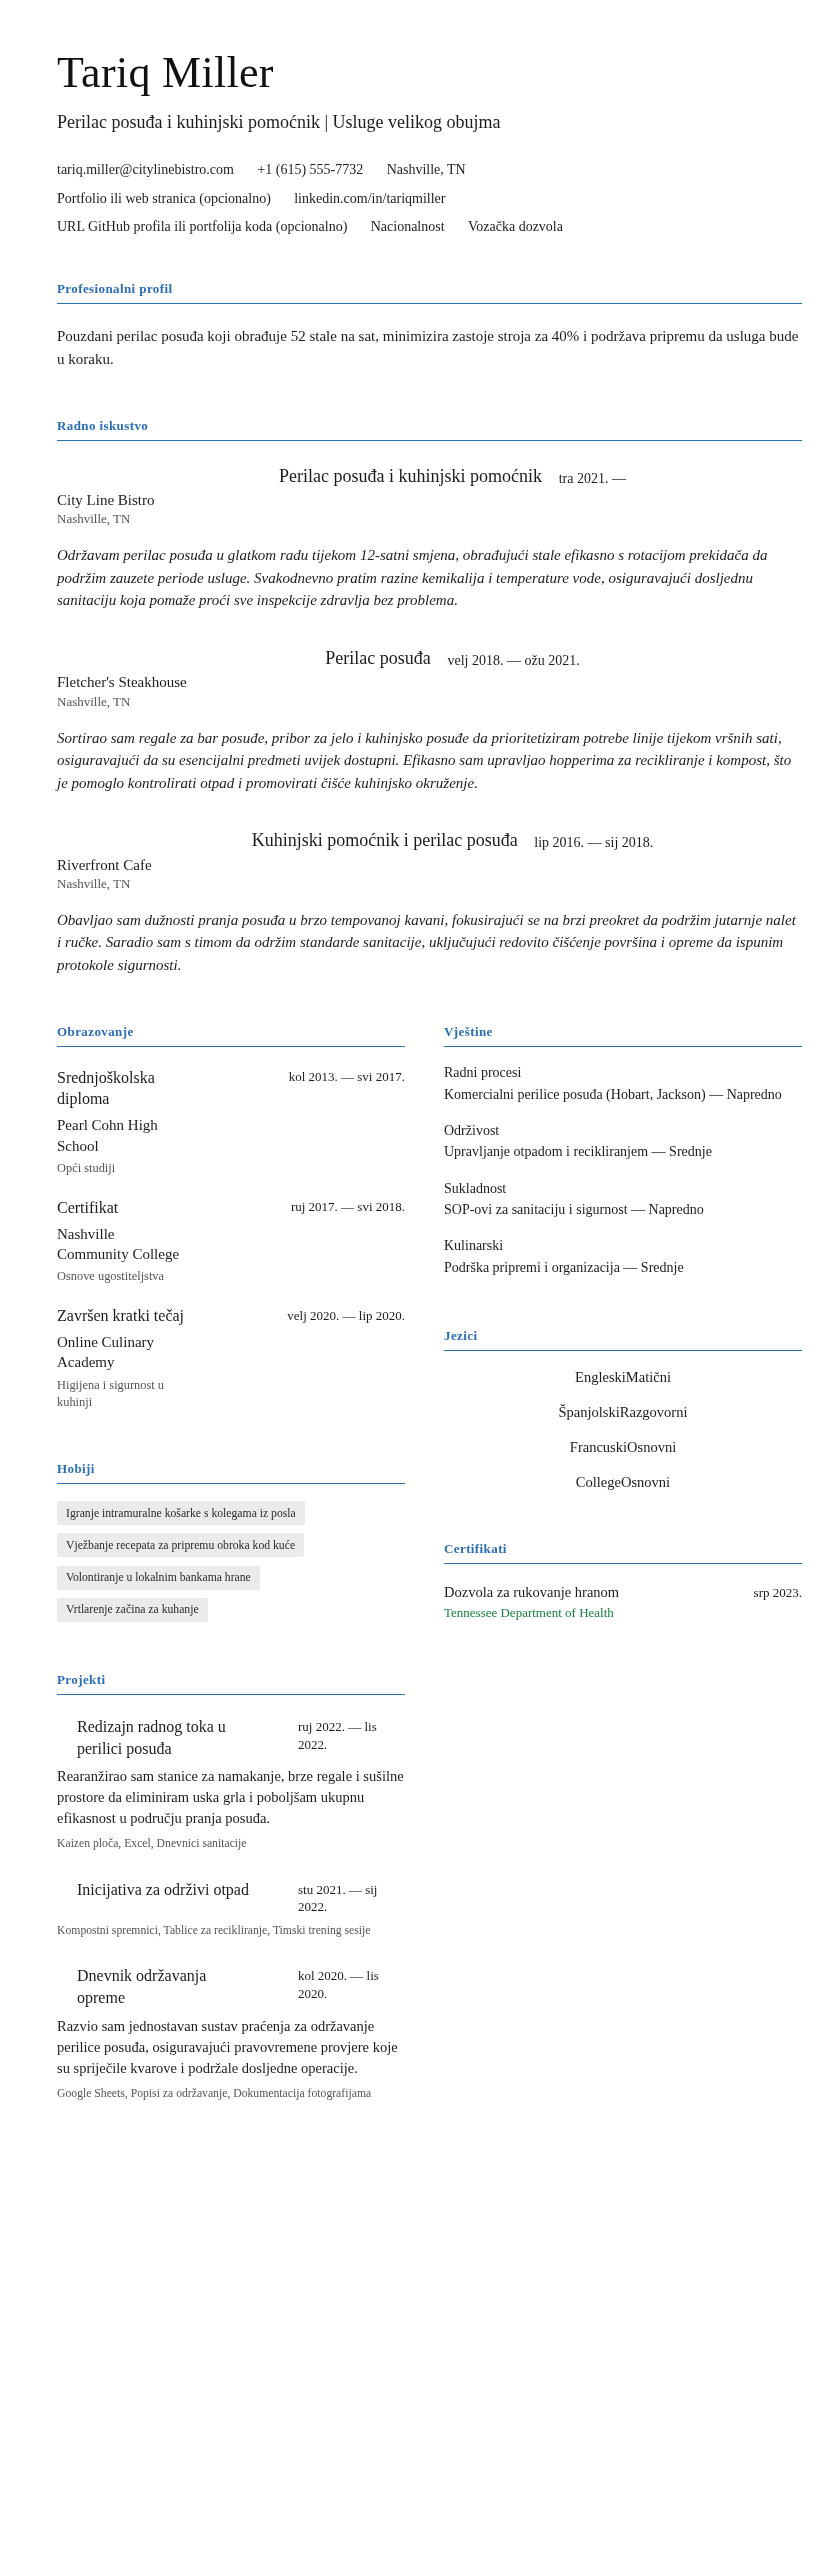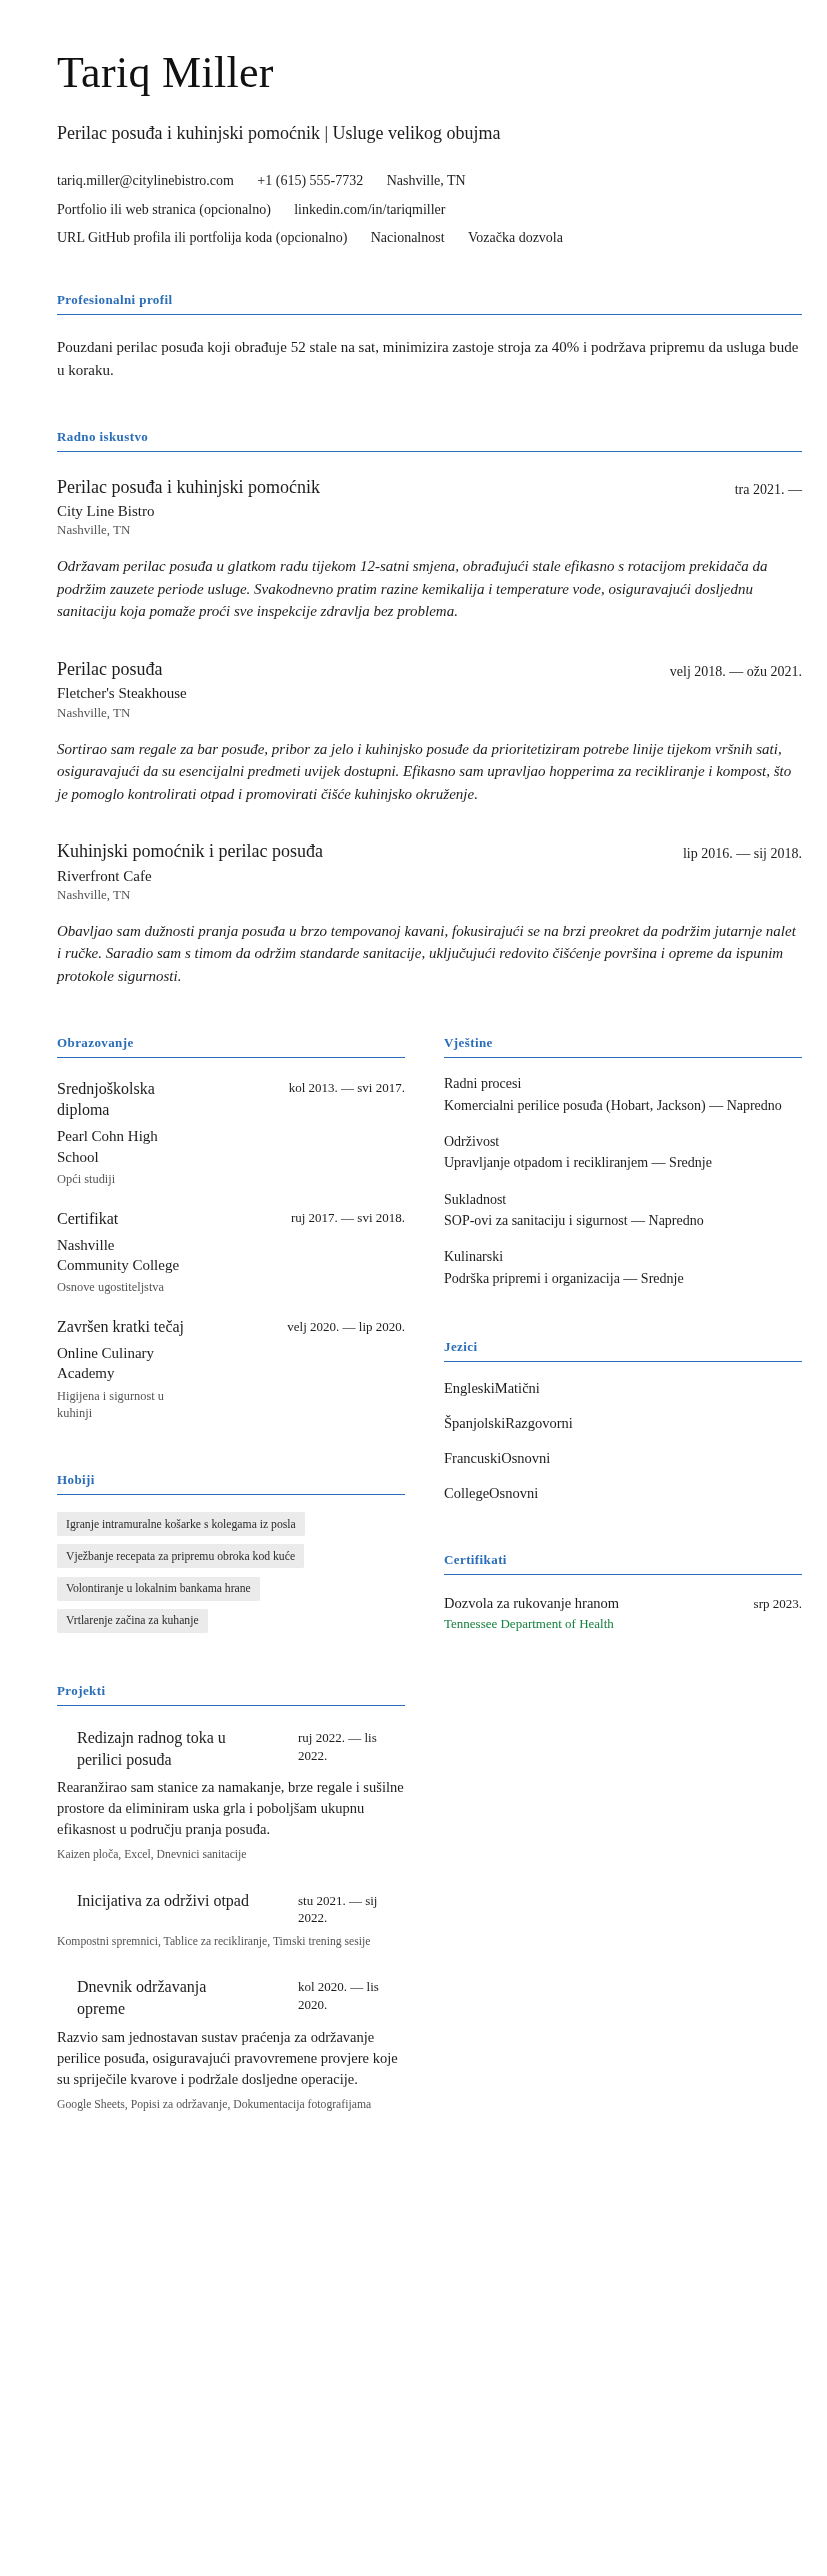--- a/index.html
+++ b/index.html
@@ -9,21 +9,21 @@
     min-height: 2576px;
     margin: 0 auto;
     background: #ffffff;
     font-family: "Liberation Serif", "DejaVu Serif", serif;
     color: #1c1c1c;
     padding: 50px 26px 55px 57px;
   }
 
   
   .name { font-size: 44px; font-weight: 400; color: #111; letter-spacing: 0.3px; line-height: 1.05; }
-  .subtitle { font-size: 18px; margin-top: 27px; color: #1c1c1c; }
+  .subtitle { font-size: 18px; margin-top: 16px; color: #1c1c1c; }
   .contact { margin-top: 29px; font-size: 14px; color: #1c1c1c; }
   .contact-row { display: flex; gap: 23.4px; margin-bottom: 12.4px; flex-wrap: wrap; }
   .contact-item { white-space: nowrap; }
 
   
   .section { margin-top: 46px; }
   .sec-heading {
     font-size: 13px;
     font-weight: 700;
     color: #2a6db8;
@@ -31,21 +31,21 @@
     padding-bottom: 6.2px;
     border-bottom: 1.4px solid #2a6db8;
   }
 
   
   .profile-text { margin-top: 21px; font-size: 15px; line-height: 1.55; }
 
   
   .job { margin-top: 25px; }
   .job + .job { margin-top: 36px; }
-  .job-head { display: flex; justify-content: space-between; align-items: flex-start; }
+  .job-head { display: flex; justify-content: center; align-items: flex-start; margin-left: 46px; }
   .job-title { font-size: 18px; font-weight: 400; }
   .job-date { font-size: 14px; white-space: nowrap; padding-top: 4.8px; padding-left: 16.6px; }
   .company { font-size: 15px; margin-top: 5.5px; }
   .location { font-size: 13px; color: #555; margin-top: 2.1px; }
   .job-desc { font-size: 15px; line-height: 1.5; margin-top: 17px; font-style: italic; }
 
   
   .columns { display: flex; gap: 39px; margin-top: 48px; align-items: flex-start; }
   .col-left { width: 348px; flex: 0 0 348px; }
   .col-right { width: 358px; flex: 0 0 358px; }
@@ -78,21 +78,21 @@
   .proj-date { width: 107px; font-size: 13px; line-height: 1.35; padding-top: 2.1px; }
   .proj-desc { font-size: 14.5px; line-height: 1.45; margin-top: 7px; }
   .proj-tools { font-size: 11.7px; color: #555; margin-top: 7px; line-height: 1.4; }
 
   
   .skill { margin-top: 18px; }
   .skill-cat { font-size: 14px; }
   .skill-detail { font-size: 14px; margin-top: 3.4px; line-height: 1.45; }
 
   
-  .lang-row { display: flex; justify-content: flex-start; margin-top: 18px; font-size: 14.5px; }
+  .lang-row { display: flex; justify-content: center; margin-top: 18px; font-size: 14.5px; }
 
   
   .cert { margin-top: 19.3px; }
   .cert-head { display: flex; justify-content: space-between; align-items: flex-start; }
   .cert-title { flex: 1; font-size: 14.5px; }
   .cert-date { width: 76px; text-align: right; font-size: 13px; padding-top: 1.4px; }
   .cert-issuer { font-size: 13px; color: #15803d; margin-top: 3.4px; }
 
   .link { cursor: pointer; }
 </style>

